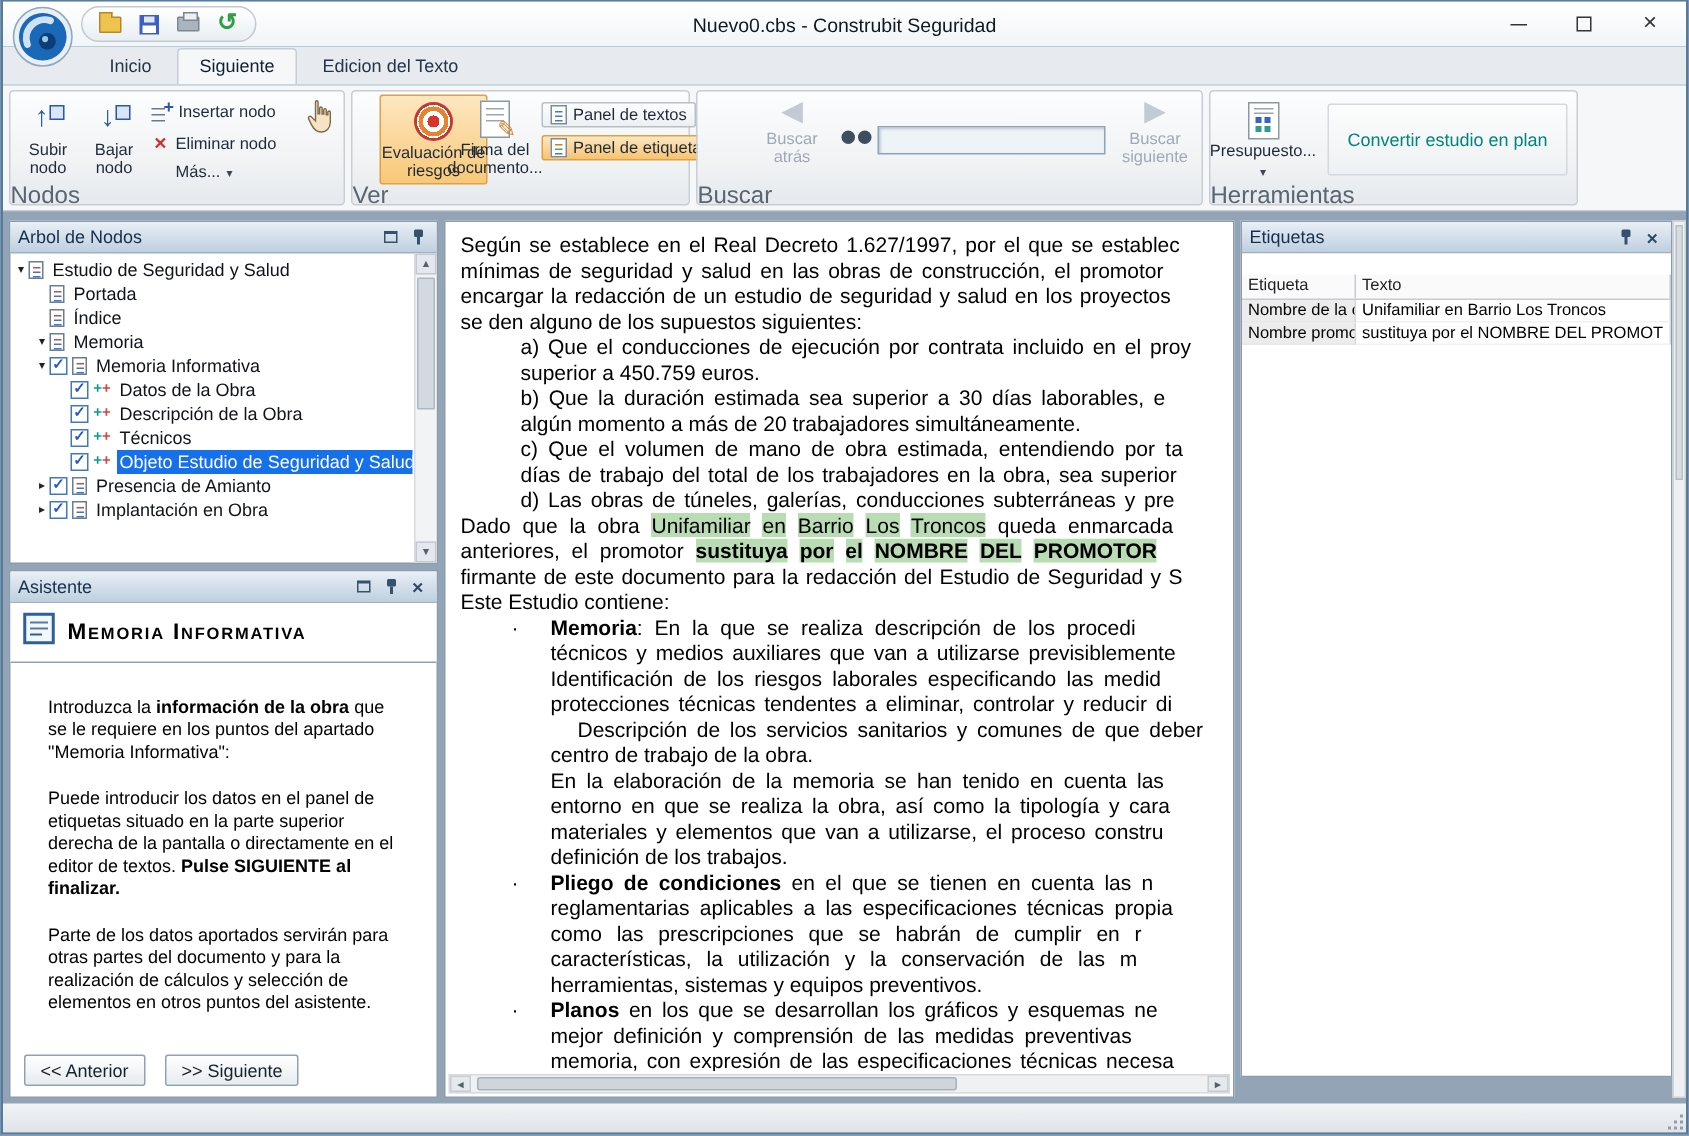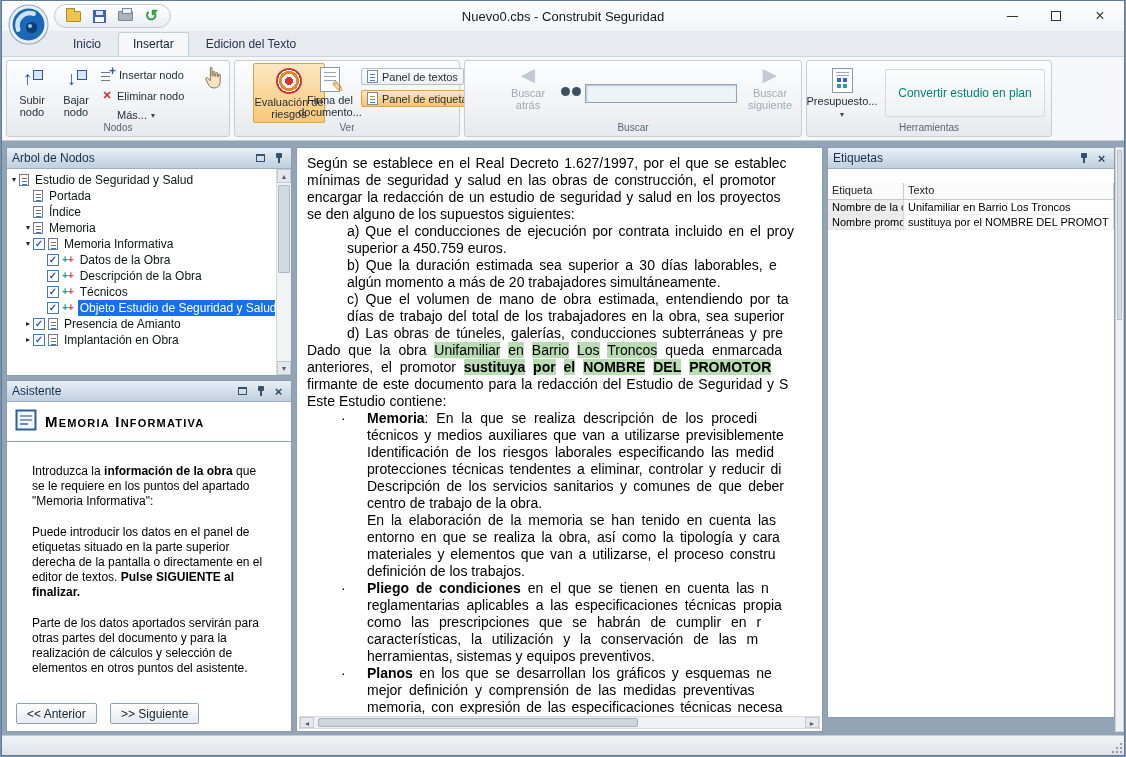--- a/index.html
+++ b/index.html
@@ -32,21 +32,21 @@
   .tabrow{position:absolute;left:0;top:30px;right:0;height:26px;background:#e7ebef;border-bottom:1px solid #cdd4da;
           display:flex;align-items:flex-end;padding-left:56px}
   .tab{padding:4px 14px 5px 14px;font-size:12px;color:#24344a;border:1px solid transparent;border-bottom:none;
        border-radius:3px 3px 0 0;margin-right:2px}
   .tab.active{background:#f6f7f9;border-color:#c6cdd5;color:#10202f}
 
   
   .ribbon{position:absolute;left:0;top:56px;right:0;height:84px;background:#f6f7f9;border-bottom:1px solid #c7cdd4}
   .rgroup{position:absolute;top:3px;height:77px;border:1px solid #c8cdd4;border-radius:3px;
           background:linear-gradient(#fcfdfe,#f0f2f4 65%,#e6e9ed)}
-  .rgroup-label{position:absolute;left:0;right:0;bottom:1px;height:13px;text-align:center;font-size:10px;color:#5a6572}
+  .rgroup-label{position:absolute;left:0;right:0;bottom:1px;height:13px;text-align:left;font-size:16px;color:#5a6572}
   .bigbtn{position:absolute;display:flex;flex-direction:column;align-items:center;justify-content:flex-start;
           gap:2px;font-size:11px;color:#1e2a38;text-align:center;line-height:12px;padding-top:4px;border-radius:2px}
   .bigbtn.sel{background:linear-gradient(#fde7c2,#f8c877);border:1px solid #dfa145}
   .smallrow{position:absolute;display:flex;align-items:center;gap:4px;font-size:11px;color:#1e2a38;white-space:nowrap}
   .smallbtn{position:absolute;display:flex;align-items:center;gap:4px;font-size:11px;color:#1e2a38;
             border:1px solid #b7c0ca;background:linear-gradient(#fdfdfe,#edf0f3);border-radius:2px;
             padding:1px 5px;white-space:nowrap}
   .smallbtn.sel{background:linear-gradient(#fde7c2,#f6c470);border-color:#dfa145}
   .caret{font-size:8px;color:#3c4856}
   .dis{color:#a0aab6}
@@ -193,21 +193,21 @@
         </div>
       <div class="win-btn wb-max">
           <i></i>
         </div>
       <div class="win-btn wb-close">×</div>
     </div>
   </div>
 
   <div class="tabrow">
     <div class="tab">Inicio</div>
-    <div class="tab active">Insertar</div>
+    <div class="tab active">Siguiente</div>
     <div class="tab">Edicion del Texto</div>
   </div>
 
   <div class="ribbon">
 
     <div class="rgroup" style="left:4px;width:224px">
       <div class="bigbtn" style="left:4px;top:3px;width:42px;height:58px">
         <span class="ico-up"></span>
         <span>Subir nodo</span>
       </div>
@@ -423,21 +423,21 @@
           <div class="doc-line" style="padding-left: 40px; word-spacing: 1.5px;"><span>días de trabajo del total de los trabajadores en la obra, sea superior</span></div>
           <div class="doc-line" style="padding-left: 40px; word-spacing: 2px;"><span>d) Las obras de túneles, galerías, conducciones subterráneas y pre</span></div>
           <div class="doc-line" style="padding-left: 0px; word-spacing: 4px;"><span>Dado que la obra </span><span class="hl">Unifamiliar</span> <span class="hl">en</span> <span class="hl">Barrio</span> <span class="hl">Los</span> <span class="hl">Troncos</span><span> queda enmarcada </span></div>
           <div class="doc-line" style="padding-left: 0px; word-spacing: 4px;"><span>anteriores, el promotor </span><span class="hl b">sustituya</span> <span class="hl b">por</span> <span class="hl b">el</span> <span class="hl b">NOMBRE</span> <span class="hl b">DEL</span> <span class="hl b">PROMOTOR</span></div>
           <div class="doc-line" style="padding-left: 0px; word-spacing: 1px;"><span>firmante de este documento para la redacción del Estudio de Seguridad y S</span></div>
           <div class="doc-line" style="padding-left: 0px;"><span>Este Estudio contiene:</span></div>
           <div class="doc-line" style="padding-left: 60px; word-spacing: 4px;"><span class="bullet">·</span><span class="b">Memoria</span><span>: En la que se realiza descripción de los procedi</span></div>
           <div class="doc-line" style="padding-left: 60px; word-spacing: 2px;"><span>técnicos y medios auxiliares que van a utilizarse previsiblemente</span></div>
           <div class="doc-line" style="padding-left: 60px; word-spacing: 3px;"><span>Identificación de los riesgos laborales especificando las medid</span></div>
           <div class="doc-line" style="padding-left: 60px; word-spacing: 2px;"><span>protecciones técnicas tendentes a eliminar, controlar y reducir di</span></div>
-          <div class="doc-line" style="padding-left: 60px; word-spacing: 2.5px;"><span>Descripción de los servicios sanitarios y comunes de que deber</span></div>
+          <div class="doc-line" style="padding-left: 60px; word-spacing: 2.5px; text-align: center;"><span>Descripción de los servicios sanitarios y comunes de que deber</span></div>
           <div class="doc-line" style="padding-left: 60px;"><span>centro de trabajo de la obra.</span></div>
           <div class="doc-line" style="padding-left: 60px; word-spacing: 3px;"><span>En la elaboración de la memoria se han tenido en cuenta las</span></div>
           <div class="doc-line" style="padding-left: 60px; word-spacing: 2.5px;"><span>entorno en que se realiza la obra, así como la tipología y cara</span></div>
           <div class="doc-line" style="padding-left: 60px; word-spacing: 2px;"><span>materiales y elementos que van a utilizarse, el proceso constru</span></div>
           <div class="doc-line" style="padding-left: 60px;"><span>definición de los trabajos.</span></div>
           <div class="doc-line" style="padding-left: 60px; word-spacing: 3px;"><span class="bullet">·</span><span class="b">Pliego de condiciones</span><span> en el que se tienen en cuenta las n</span></div>
           <div class="doc-line" style="padding-left: 60px; word-spacing: 3px;"><span>reglamentarias aplicables a las especificaciones técnicas propia</span></div>
           <div class="doc-line" style="padding-left: 60px; word-spacing: 6px;"><span>como las prescripciones que se habrán de cumplir en r</span></div>
           <div class="doc-line" style="padding-left: 60px; word-spacing: 6px;"><span>características, la utilización y la conservación de las m</span></div>
           <div class="doc-line" style="padding-left: 60px;"><span>herramientas, sistemas y equipos preventivos.</span></div>

